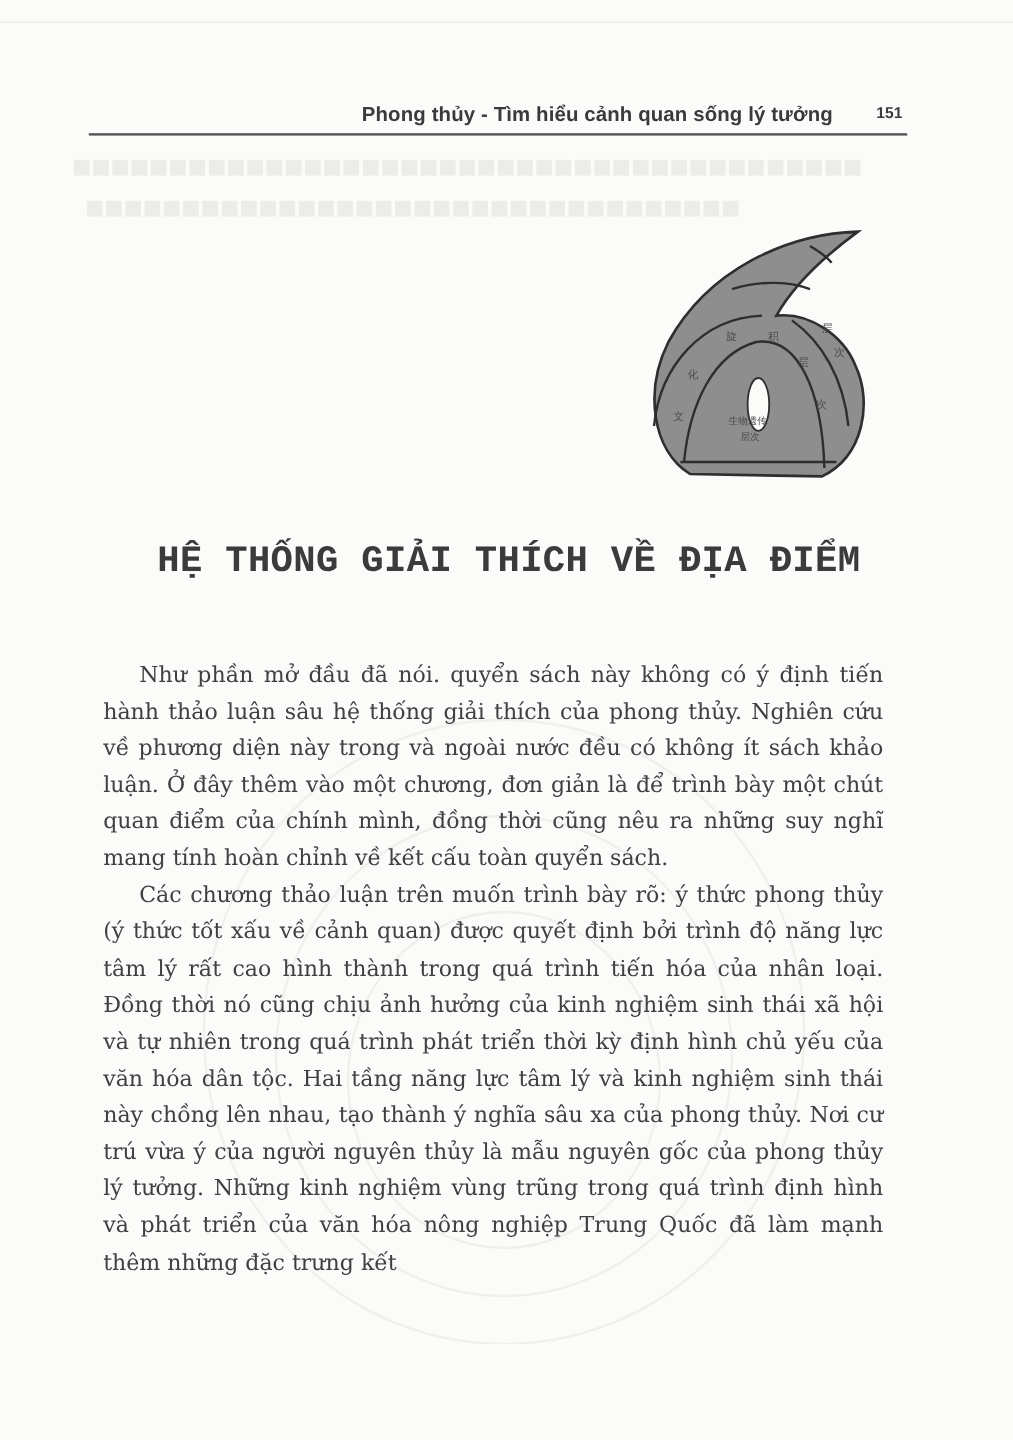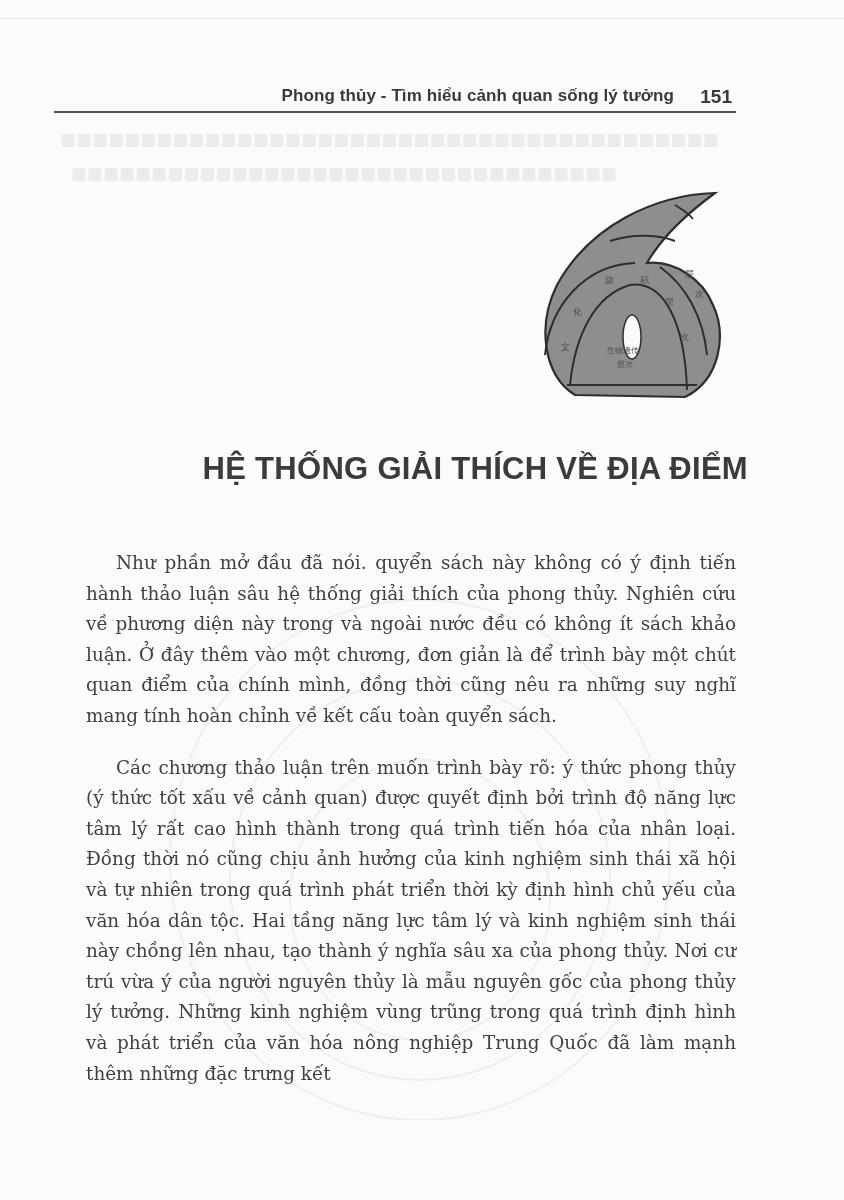--- a/index.html
+++ b/index.html
@@ -8,68 +8,68 @@
     background: #fbfbf9;
     position: relative;
     overflow: hidden;
     color: #2a2a2a;
   }
   .page-edge {
     position: absolute; left: 0; top: 18px; width: 844px; height: 1px;
     background: #e6e6e4;
   }
   .running-header {
-    position: absolute; left: 54px; top: 80px; width: 682px; height: 32px;
+    position: absolute; left: 74px; top: 80px; width: 682px; height: 32px;
   }
   .running-title {
     position: absolute; right: 62px; top: 6px;
     font-family: "Liberation Sans", sans-serif;
     font-weight: bold; font-size: 17px; color: #3a3a3a;
     letter-spacing: 0.1px; white-space: nowrap;
   }
   .page-number {
     position: absolute; right: 4px; top: 6px;
     font-family: "Liberation Sans", sans-serif;
-    font-weight: bold; font-size: 19px; color: #3a3a3a;
+    font-weight: bold; font-size: 13px; color: #3a3a3a;
   }
   .header-rule {
     position: absolute; left: 0; top: 31px; width: 682px; height: 2px;
     background: #555;
   }
   
   .ghost {
     position: absolute; left: 60px; top: 122px; width: 660px;
     font-family: "DejaVu Serif", serif; font-size: 17px; line-height: 34px;
     color: #ececea; white-space: nowrap; overflow: hidden;
   }
   .ghost-arcs {
     position: absolute; left: 120px; top: 560px;
   }
   .chapter-figure {
     position: absolute; left: 535px; top: 185px; width: 190px; height: 215px;
   }
   .chapter-title {
     position: absolute; left: 100px; top: 448px; width: 648px;
-    text-align: right;
-    font-family: Liberation Sans, sans-serif; font-weight: bold;
+    text-align: center;
+    font-family: Liberation Mono, monospace; font-weight: bold;
     font-size: 31px; line-height: 42px; color: #3b3b3b;
     letter-spacing: 0.3px;
   }
   .chapter-title div { white-space: nowrap; }
   .body-text {
     position: absolute; left: 86px; top: 548px; width: 650px;
     font-family: "DejaVu Serif", serif; font-size: 18.4px; line-height: 30.6px;
     color: #404040;
   }
   .para {
     text-align: justify;
     text-indent: 30px;
     margin: 0;
   }
-  .para + .para { margin-top: 21px; }
+  .para + .para { }
 </style>
 </head>
 <body>
 
 <div class="page-edge"></div>
 
 <div class="ghost">
   <div>■■■■■■■■■■■■■■■■■■■■■■■■■■■■■■■■■■■■■■■■■■■■■■■■■■■■■</div>
   <div>&nbsp;&nbsp;■■■■■■■■■■■■■■■■■■■■■■■■■■■■■■■■■■</div>
 </div>

